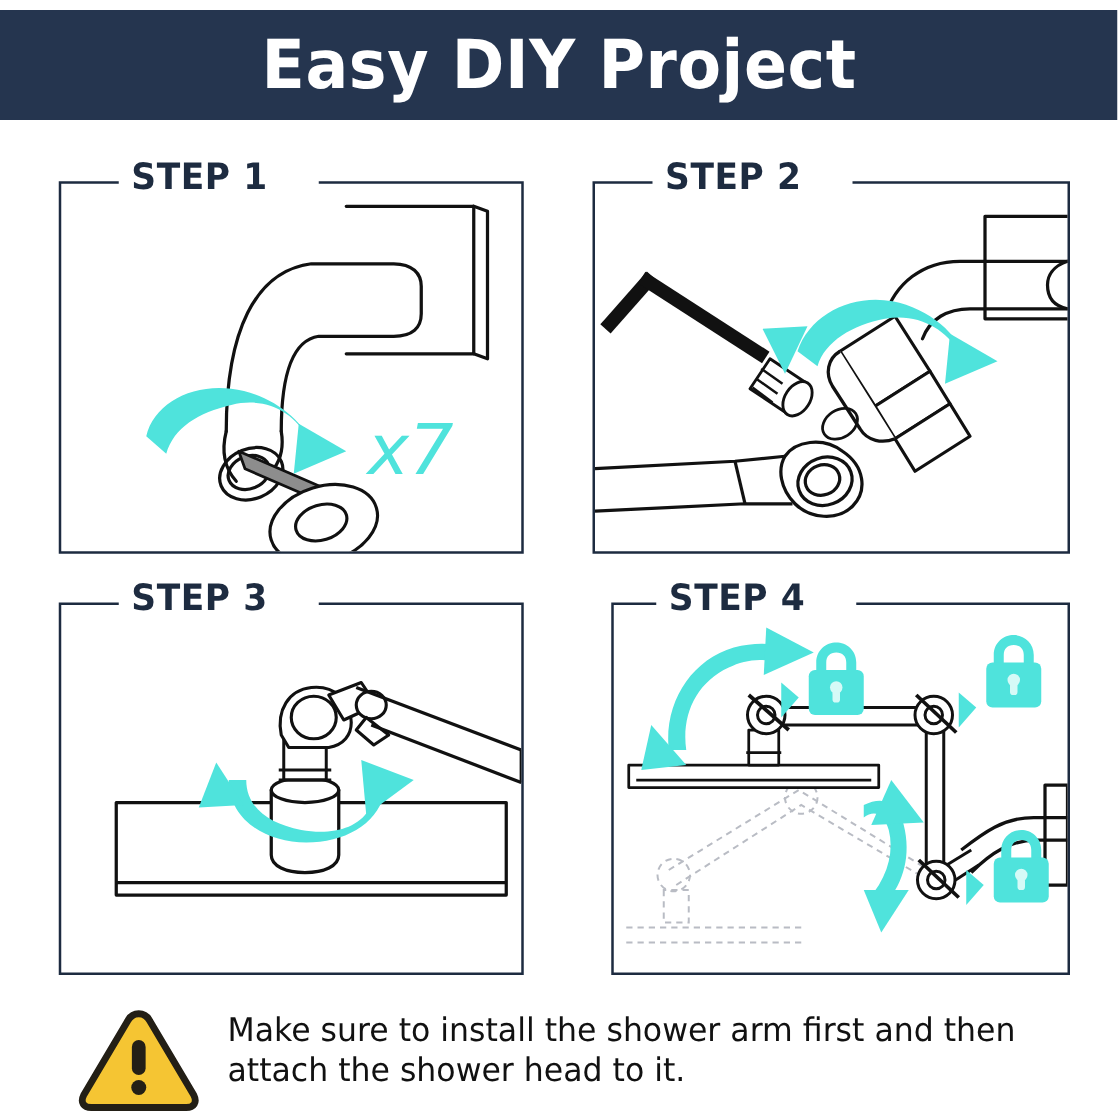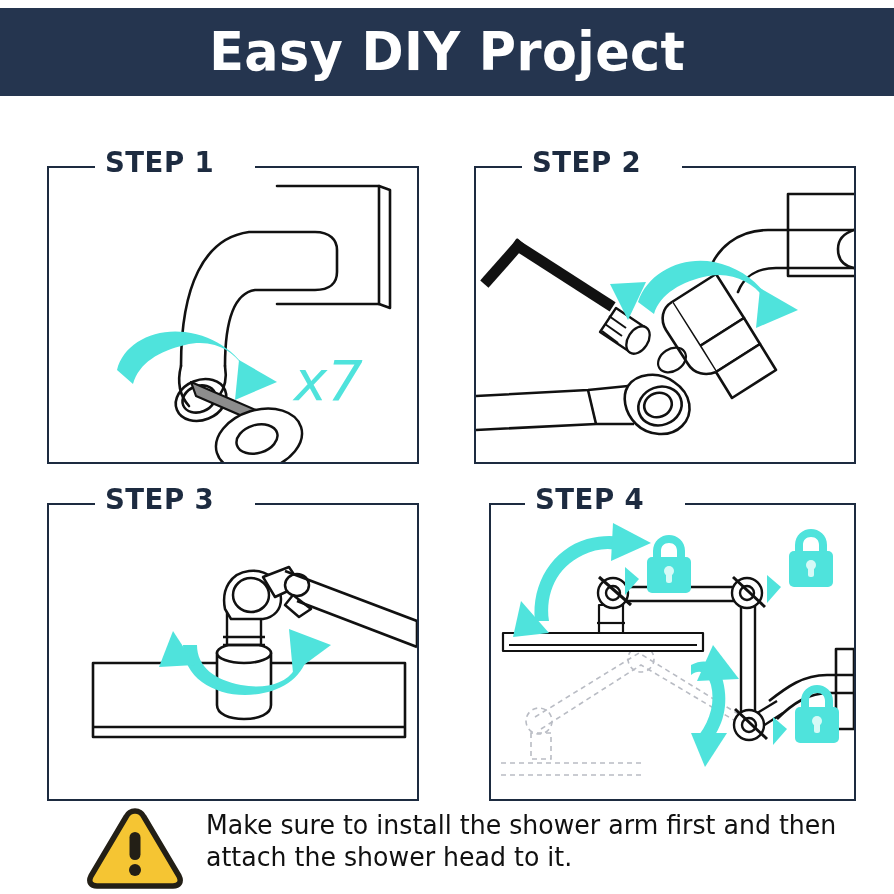--- a/index.html
+++ b/index.html
@@ -34,21 +34,21 @@
     font-weight: bold;
     letter-spacing: 0.5px;
     line-height: 1;
     transform: scaleX(0.94);
   }
 
   
   .steps-area {
     position: absolute;
     left: 0;
-    top: 116px;
+    top: 95px;
     width: 854px;
     height: 690px;
   }
   .step-panel {
     position: absolute;
     box-sizing: border-box;
   }
   .panel-frame {
     position: absolute;
     left: 0;
@@ -106,21 +106,21 @@
 
   
   .footer-note {
     position: absolute;
     left: 0;
     top: 796px;
     width: 894px;
     height: 98px;
     display: flex;
     align-items: flex-start;
-    padding-left: 86px;
+    padding-left: 62px;
     box-sizing: border-box;
   }
   .warning-icon {
     flex: 0 0 auto;
     margin-top: 10px;
   }
   .footer-text {
     margin-left: 22px;
     margin-top: 14px;
     color: #111111;

